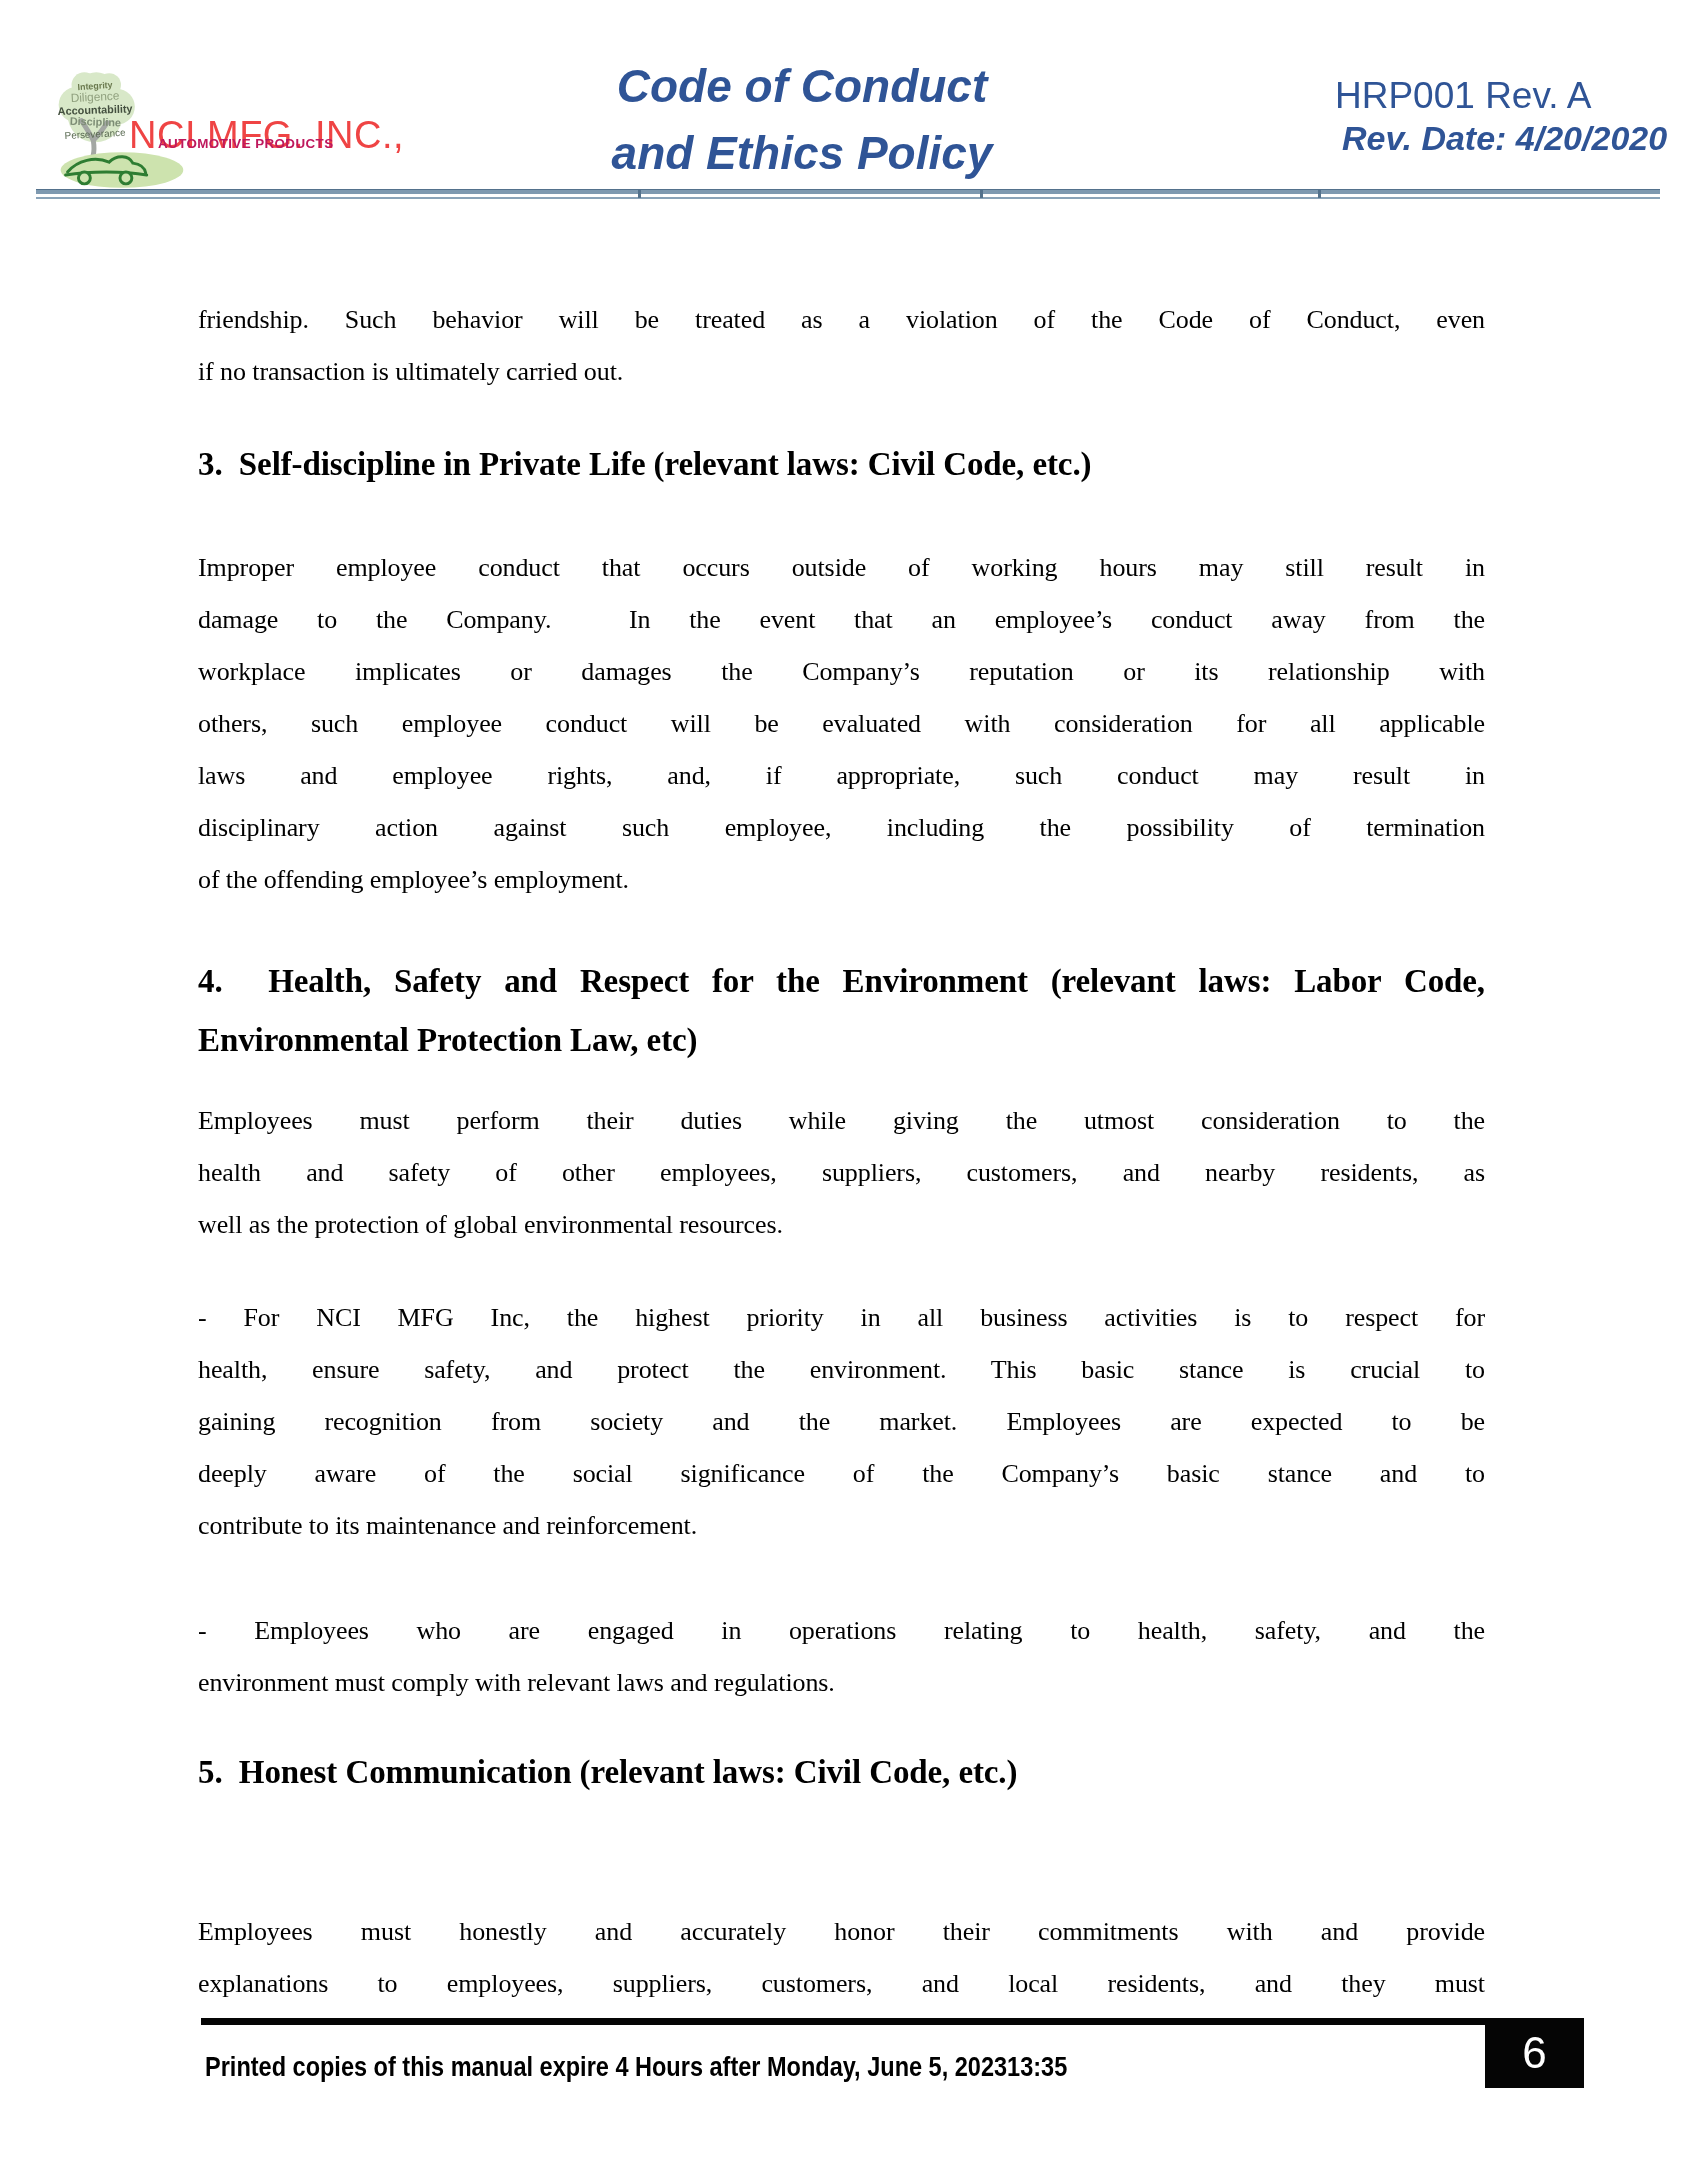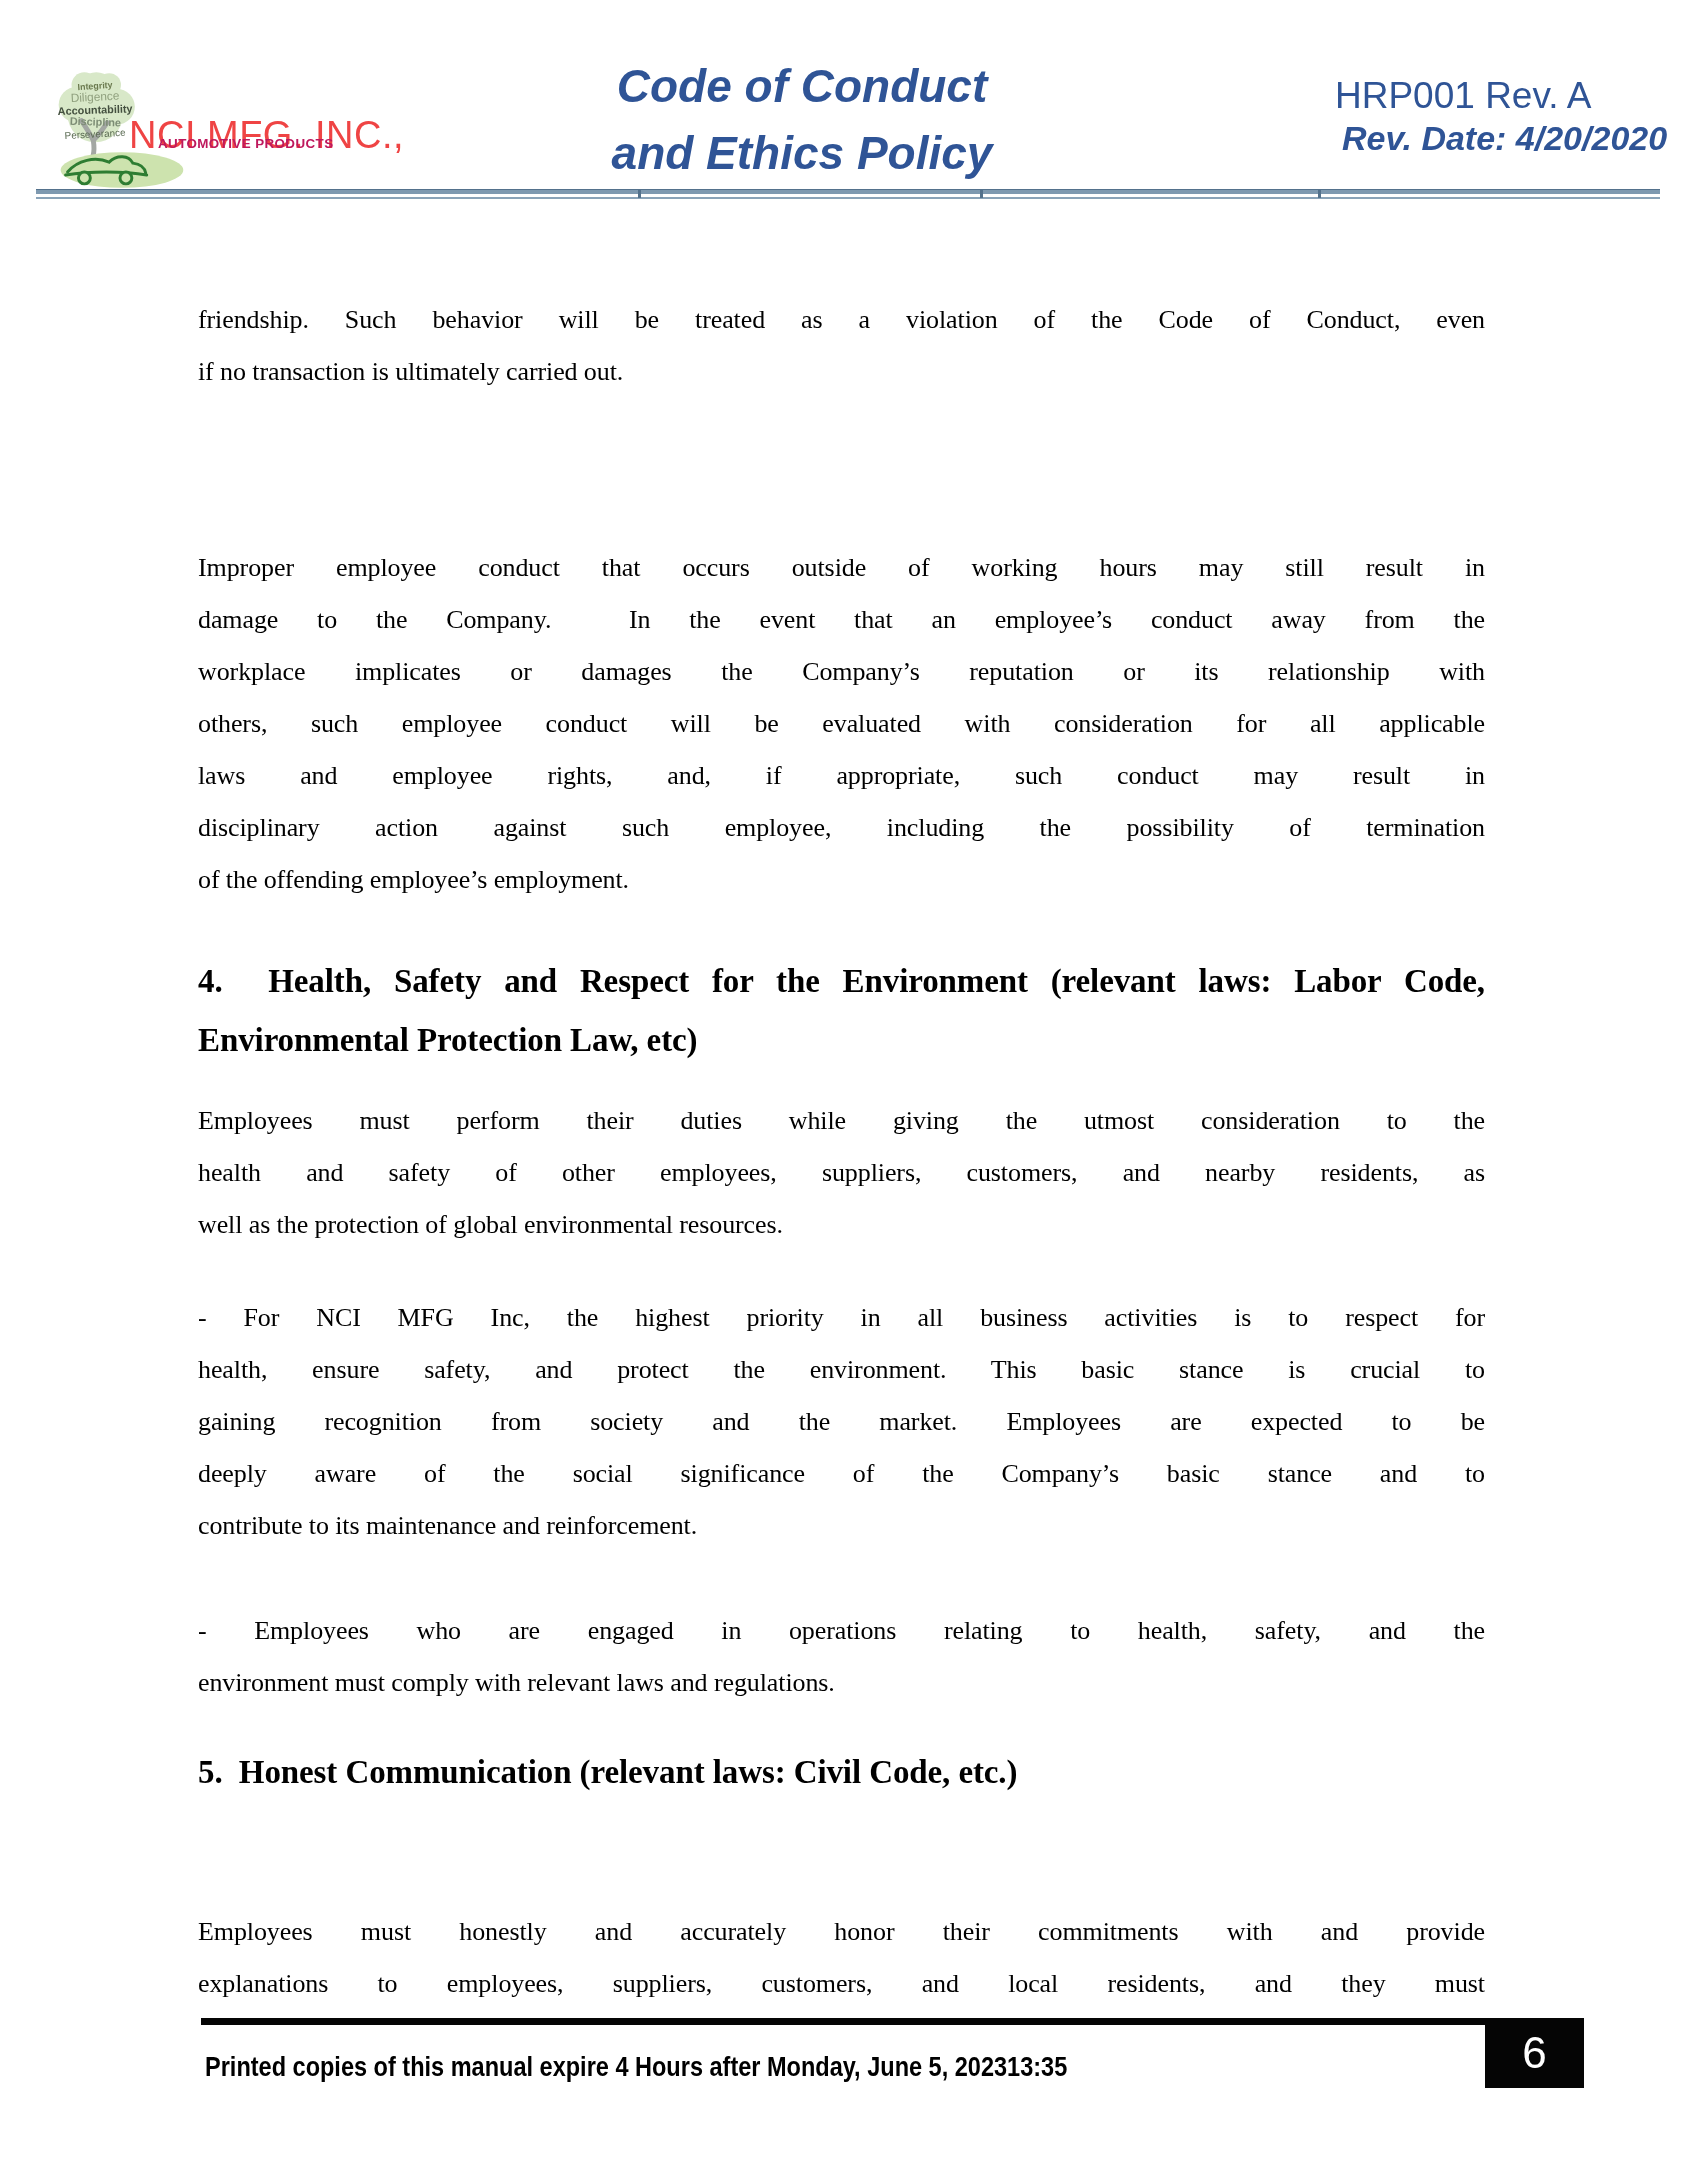--- a/index.html
+++ b/index.html
@@ -129,20 +129,23 @@
   <div class="sep-thin"></div>
   <div class="sep-tick tick-1"></div>
   <div class="sep-tick tick-2"></div>
   <div class="sep-tick tick-3"></div>
 
   <div id="para-intro" class="tblock">
       <div class="tline">friendship. Such behavior will be treated as a violation of the Code of Conduct, even</div>
       <div class="tline last">if no transaction is ultimately carried out.</div>
     </div>
 
+  <div id="heading-3" class="tblock hblock">
+      <div class="tline last">3.&nbsp; Self-discipline in Private Life (relevant laws: Civil Code, etc.)</div>
+    </div>
 
   <div id="para-3" class="tblock">
       <div class="tline">Improper employee conduct that occurs outside of working hours may still result in</div>
       <div class="tline">damage to the Company.&nbsp; In the event that an employee’s conduct away from the</div>
       <div class="tline">workplace implicates or damages the Company’s reputation or its relationship with</div>
       <div class="tline">others, such employee conduct will be evaluated with consideration for all applicable</div>
       <div class="tline">laws and employee rights, and, if appropriate, such conduct may result in</div>
       <div class="tline">disciplinary action against such employee, including the possibility of termination</div>
       <div class="tline last">of the offending employee’s employment.</div>
     </div>

